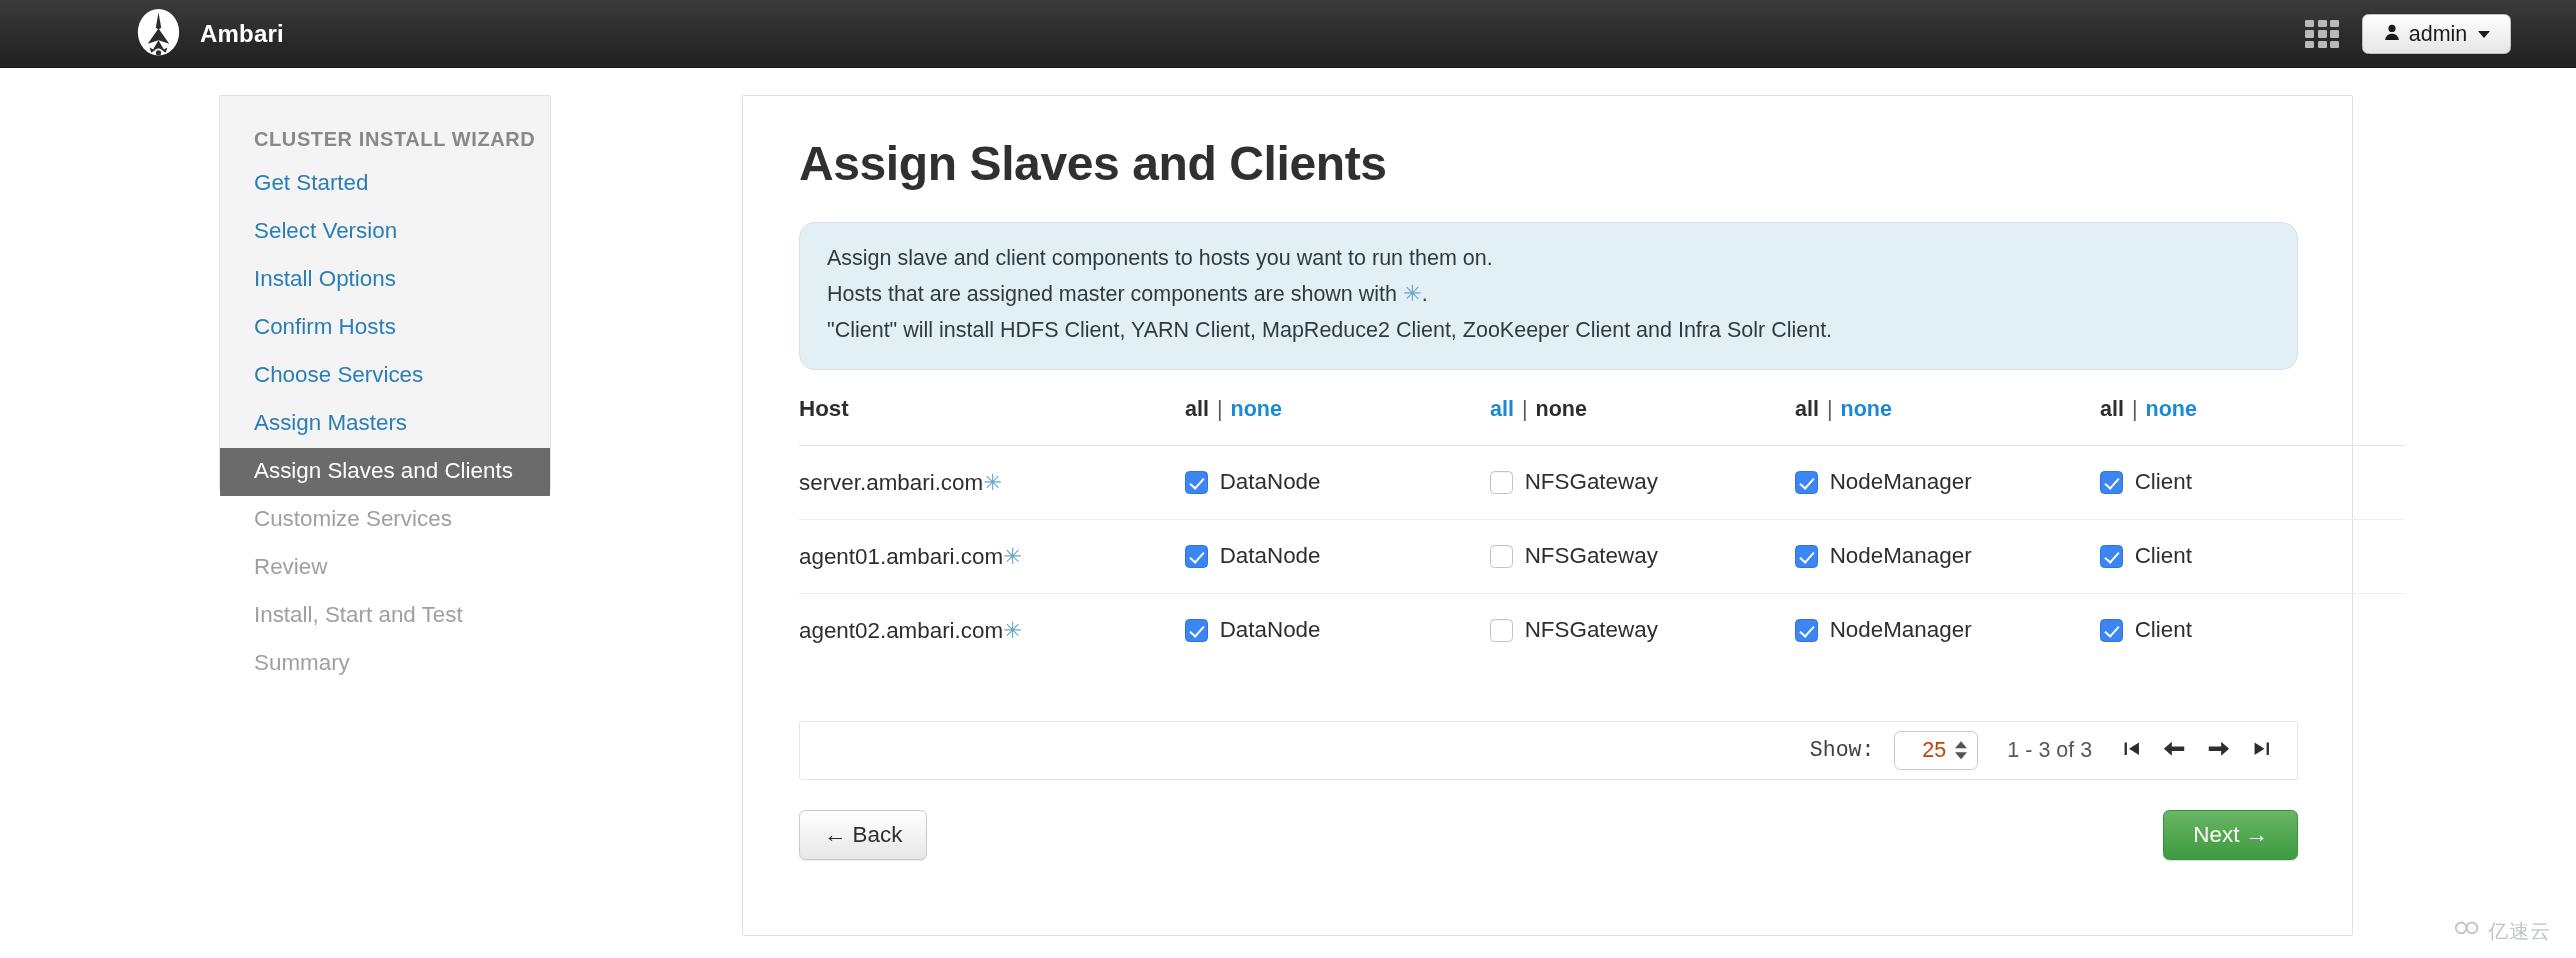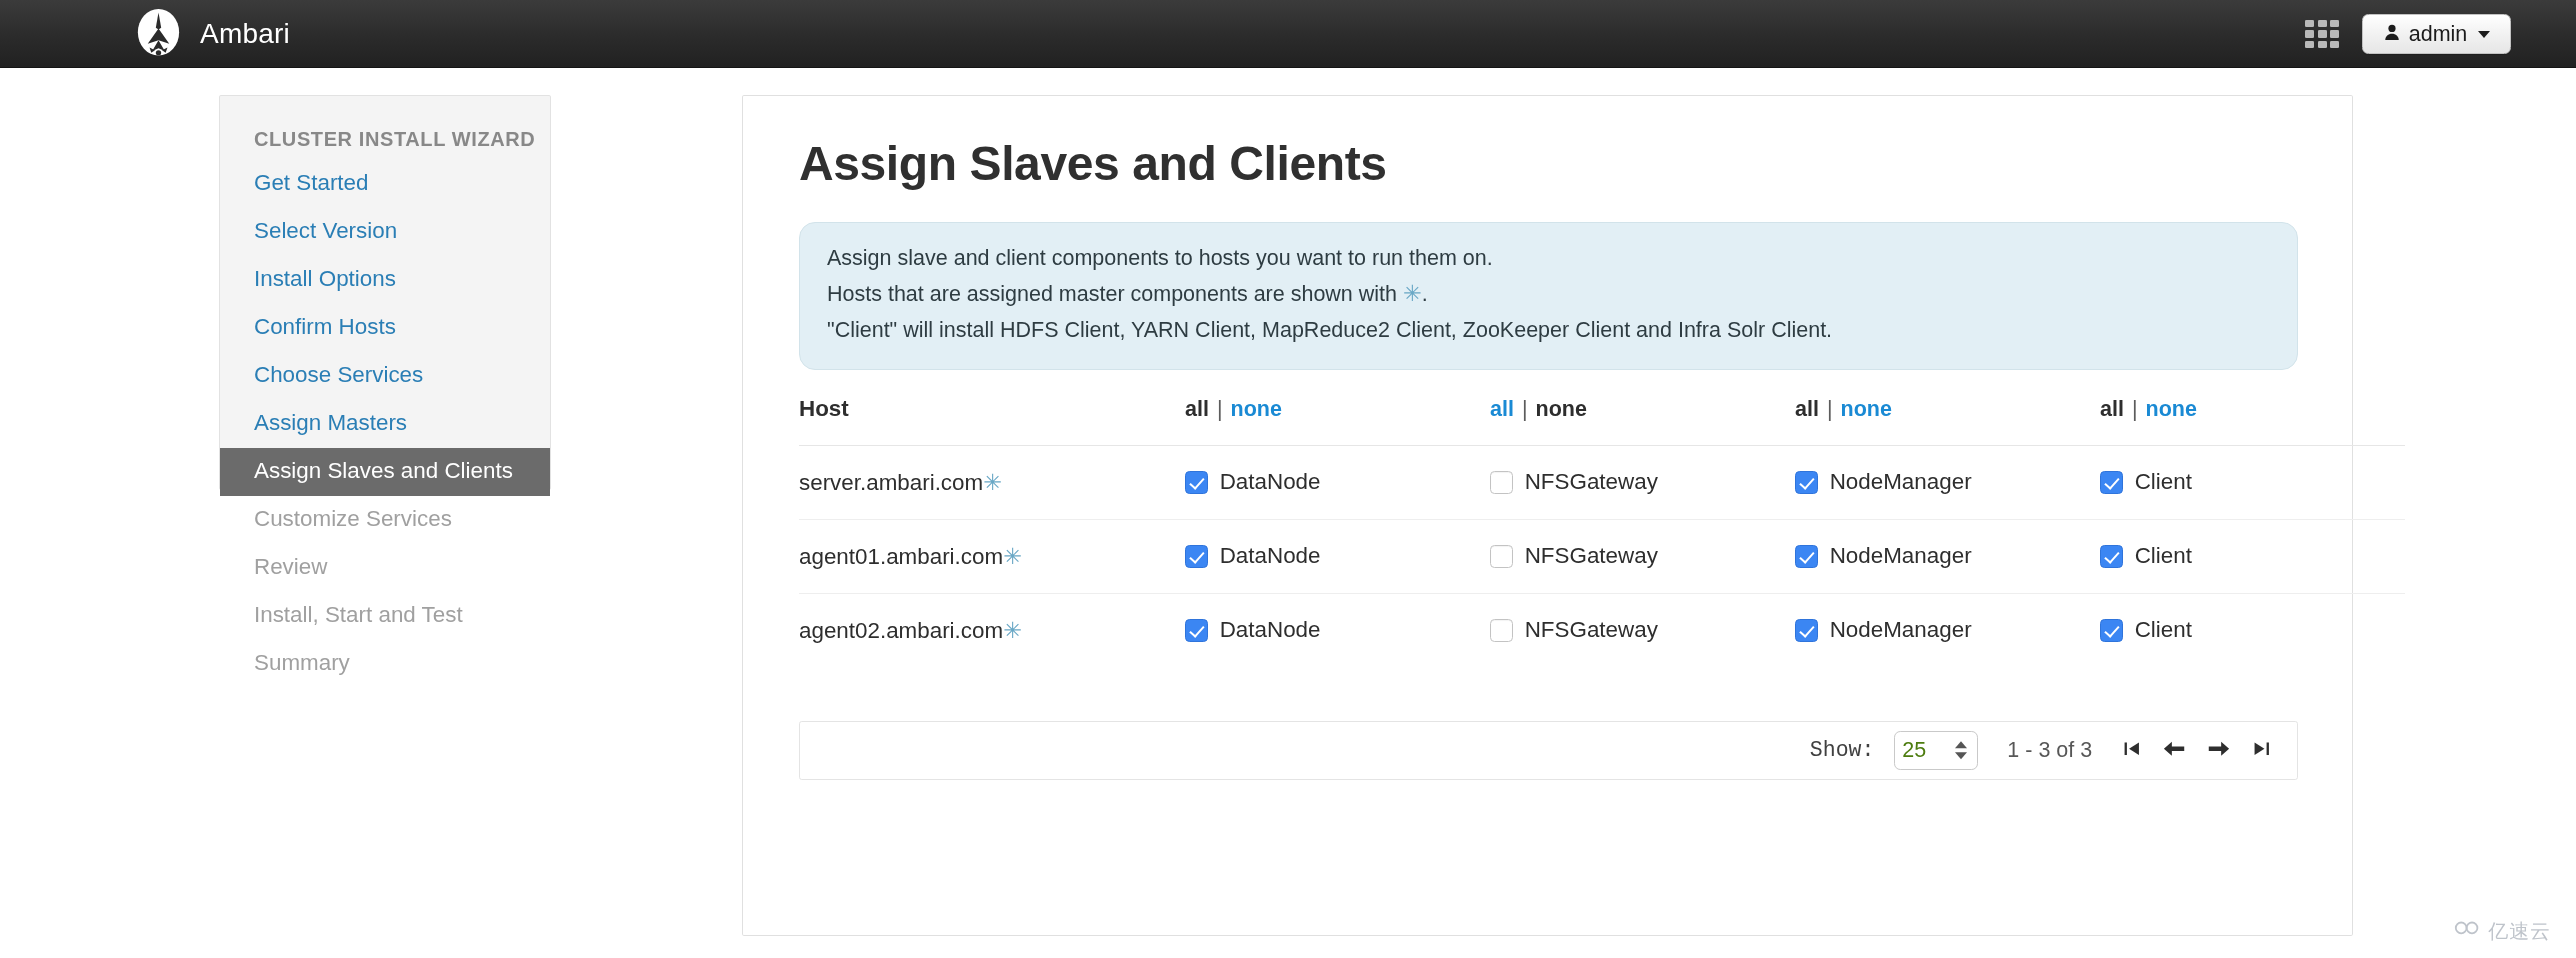--- a/index.html
+++ b/index.html
@@ -29,22 +29,22 @@
     align-items: center;
     gap: 18px;
     text-decoration: none;
   }
   .brand-logo {
     width: 47px; height: 52px;
     position: relative;
   }
   .brand-title {
     color: #ffffff;
-    font-size: 28px;
-    font-weight: 400;
+    font-size: 24px;
+    font-weight: 700;
     letter-spacing: 0.2px;
     line-height: 1;
     text-align: center;
   }
   .nav-right {
     position: absolute;
     right: 65px; top: 0;
     height: 68px;
     display: flex;
     align-items: center;
@@ -231,23 +231,23 @@
   }
   .pager-label { font-size: 21.5px; color: #404040; font-family: Liberation Mono, monospace; }
   .pg-select {
     position: relative;
     width: 84px; height: 39px;
     border: 0.9px solid #c9c9c9;
     border-radius: 6.3px;
     background: #ffffff;
     display: flex;
     align-items: center;
-    padding-left: 7px;
+    padding-left: 27px;
     font-size: 21.5px;
-    color: #4d7c0f;
+    color: #c2410c;
     cursor: pointer;
   }
   .spin {
     position: absolute;
     right: 10px; top: 50%;
     transform: translateY(-50%);
     display: flex; flex-direction: column; gap: 3.6px;
   }
   .spin i { display:block; width:0; height:0; border-left:6.3px solid transparent; border-right:6.3px solid transparent; }
   .spin i.up   { border-bottom: 7.2px solid #555; }
@@ -510,20 +510,24 @@
         </span>
         <span class="pg-btn">
           <svg width="21.5" height="21.5" viewBox="0 0 24 24" aria-hidden="true">
               <path d="M4 5 L4 19 L15 12 Z" fill="#2e2e2e"></path>
               <rect x="17.4" y="5" width="2.6" height="14" fill="#2e2e2e"></rect>
             </svg>
         </span>
       </div>
     </div>
 
+    <div class="footer-btns">
+      <button class="btn-back">← Back</button>
+      <button class="btn-next">Next →</button>
+    </div>
 
   </div>
 </div>
 
 <div class="watermark">
   <span>
     <svg width="27" height="18" viewBox="0 0 30 20" aria-hidden="true">
       <circle cx="8" cy="11" r="6" fill="none" stroke="#8a93a0" stroke-width="2"></circle>
       <circle cx="20" cy="11" r="6" fill="none" stroke="#8a93a0" stroke-width="2"></circle>
     </svg>

